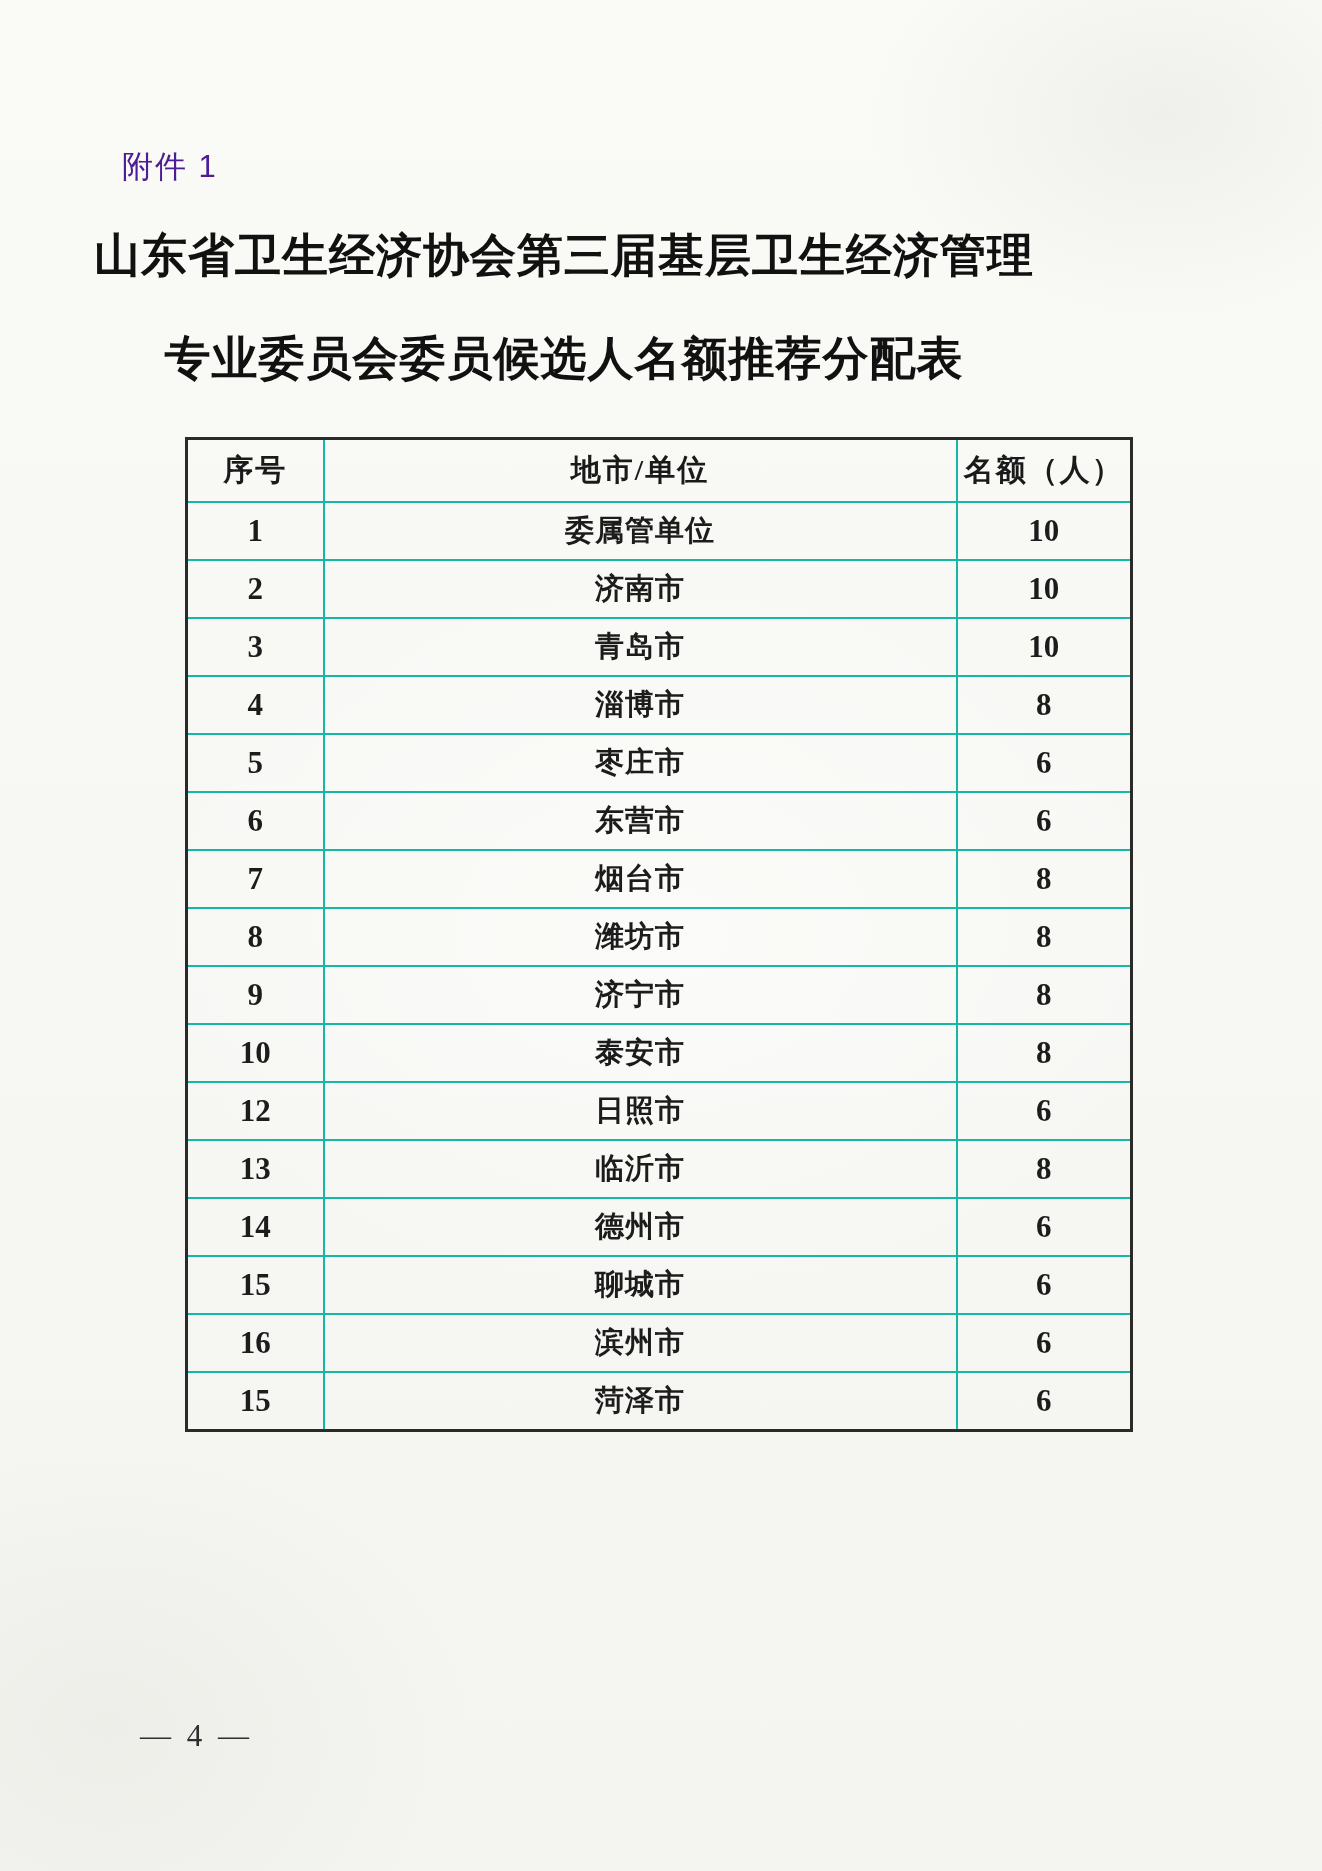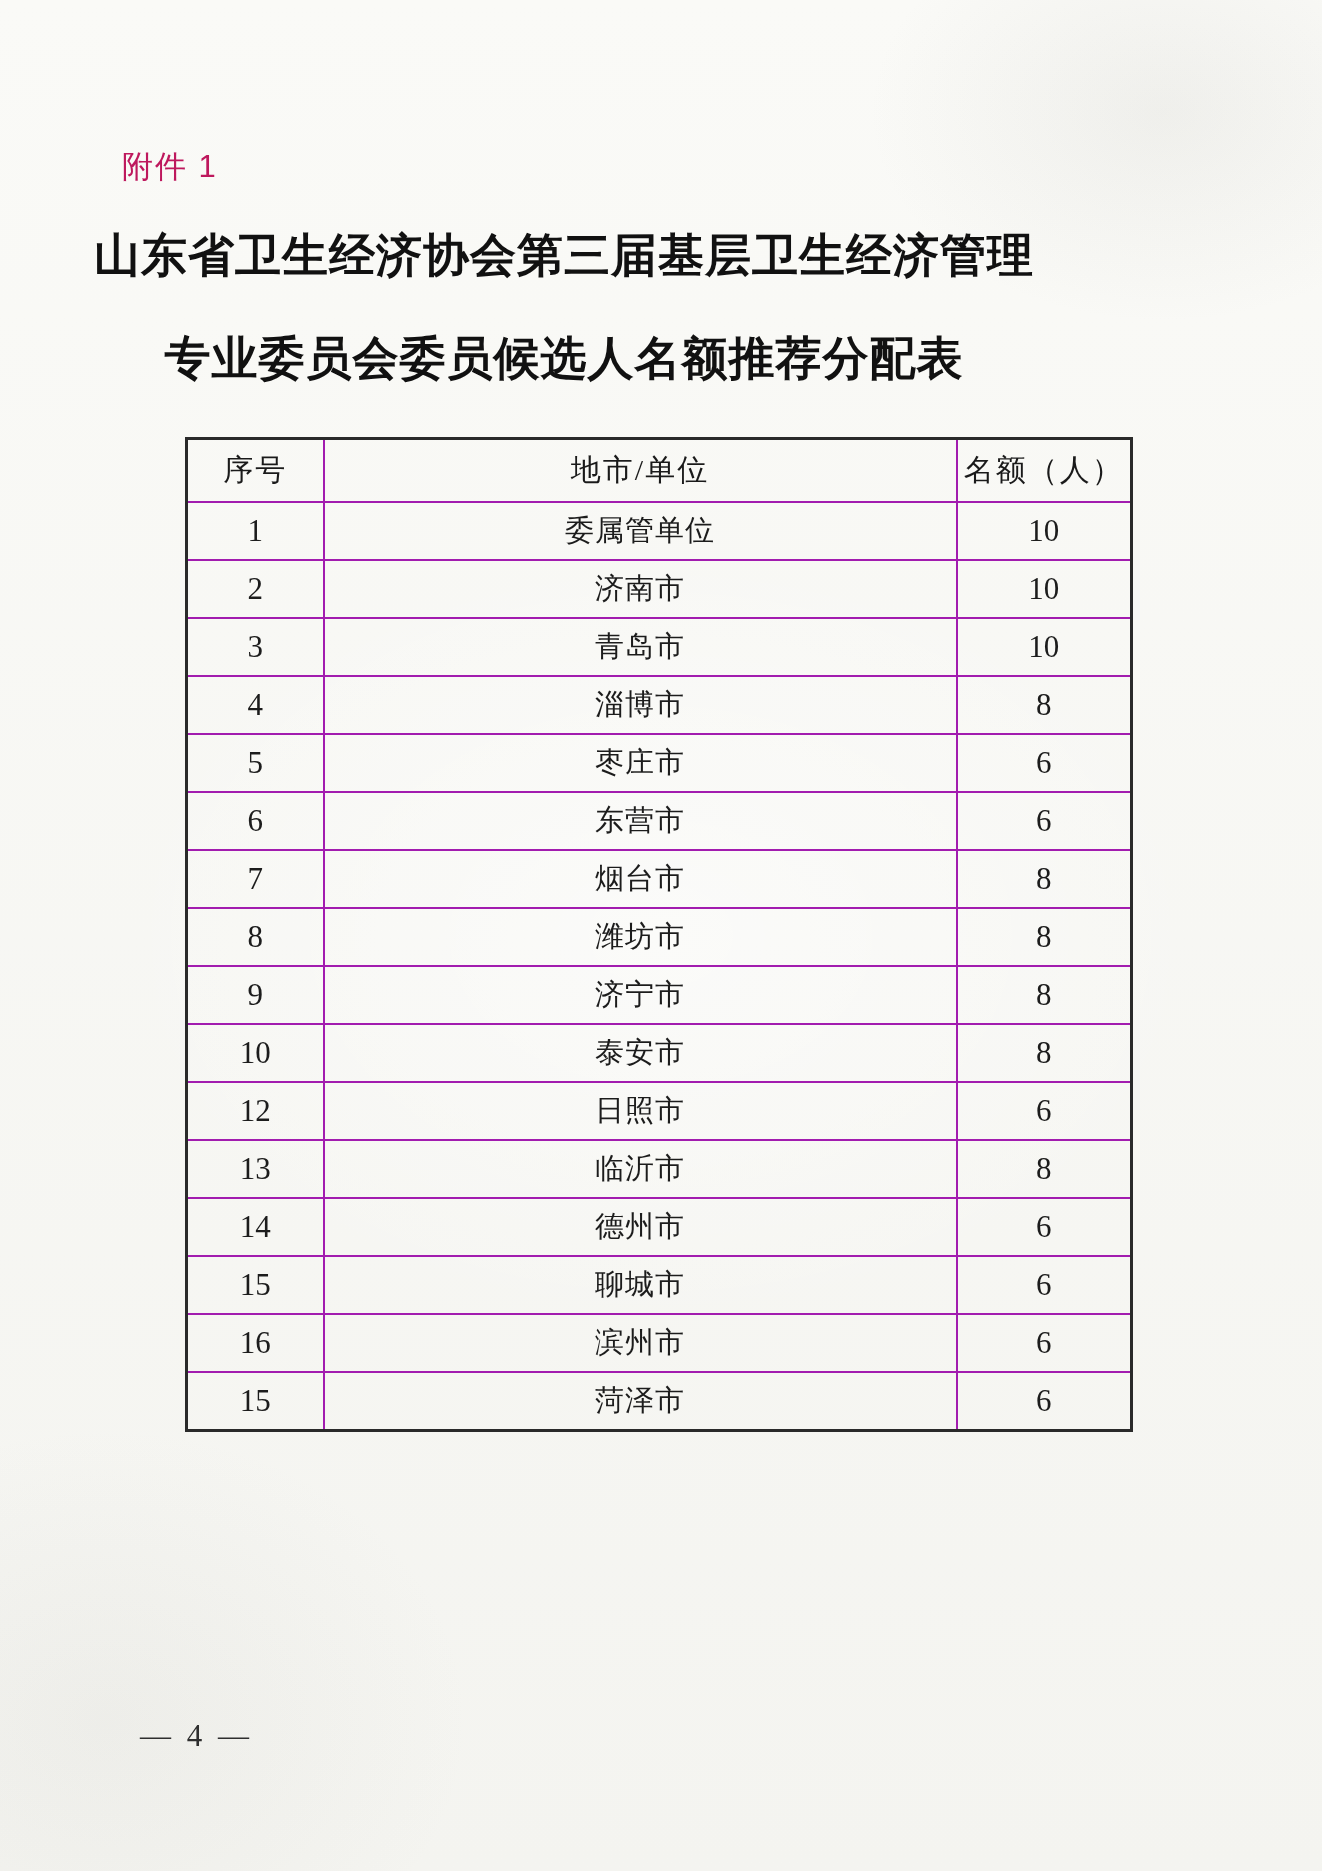--- a/index.html
+++ b/index.html
@@ -17,21 +17,21 @@
       radial-gradient(ellipse 700px 500px at 50% 50%, rgba(255,255,255,0.5), transparent 80%),
       linear-gradient(#fafaf7, #f4f4f0);
   }
 
   .attachment-label {
     position: absolute;
     left: 122px;
     top: 146px;
     font-size: 31px;
     letter-spacing: 2px;
-    color: #be185d;
+    color: #4c1d95;
     font-family: "Liberation Sans", sans-serif;
   }
 
   .title-block {
     position: absolute;
     left: 8px;
     top: 204px;
     width: 1112px;
     text-align: center;
     font-weight: bold;
@@ -45,24 +45,24 @@
     position: absolute;
     left: 185px;
     top: 437px;
     width: 945px;
     border-collapse: collapse;
     table-layout: fixed;
     background: transparent;
   }
   table.quota-table th,
   table.quota-table td {
-    border: 2px solid #a21caf;
+    border: 2px solid #14b8a6;
     text-align: center;
     vertical-align: middle;
-    font-weight: normal;
+    font-weight: bold;
     padding: 0;
   }
   table.quota-table { border: 3px solid #2a2a2a; }
   table.quota-table thead th {
     height: 61px;
     font-size: 30px;
     letter-spacing: 2px;
     color: #1a1a1a;
   }
   table.quota-table tbody td {

